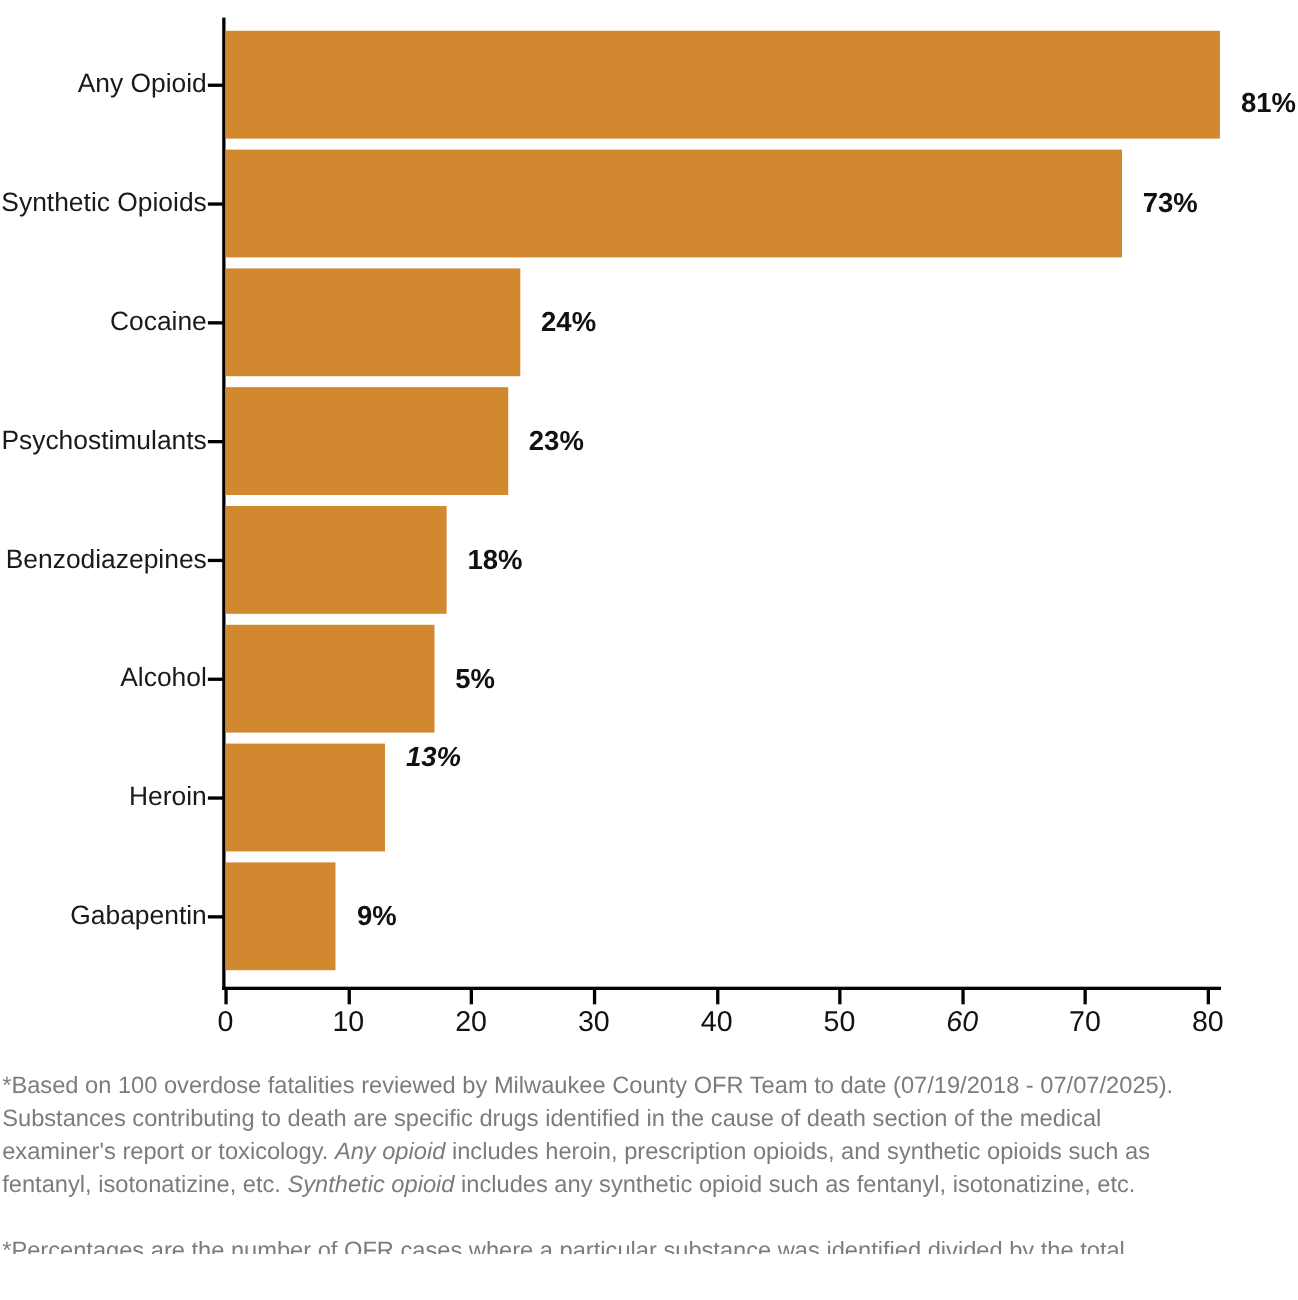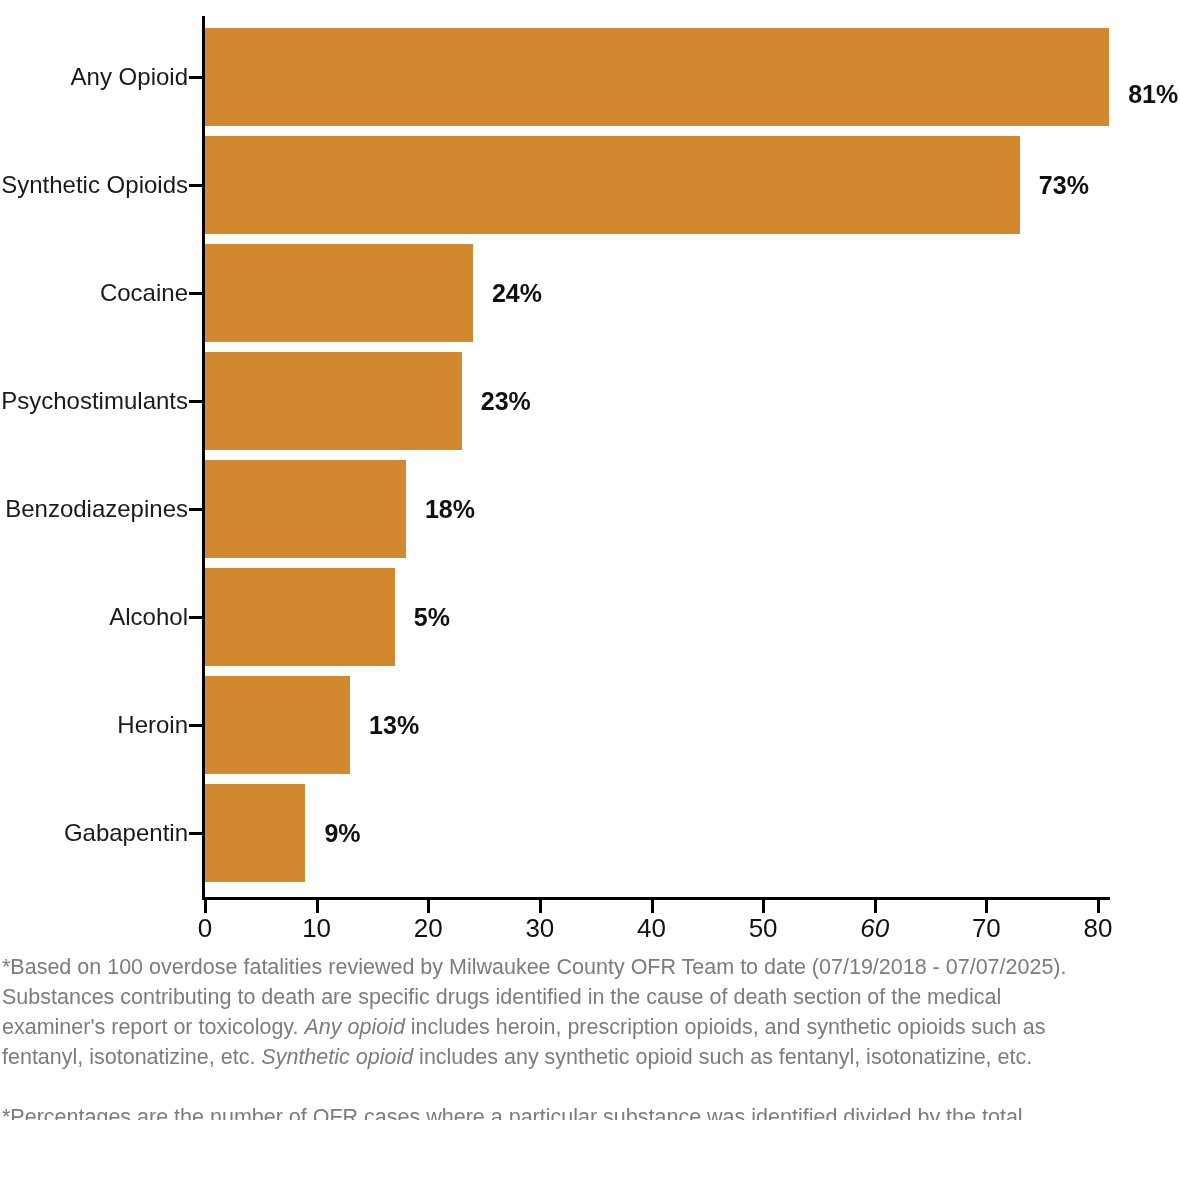--- a/index.html
+++ b/index.html
@@ -99,21 +99,21 @@
     text-align: center;
     transform: translateX(-50%);
     white-space: nowrap;
     line-height: 1;
   }
 
   
   #footnotes {
     position: absolute;
     left: 0;
-    top: 952px;
+    top: 972px;
     width: 1180px;
   }
   .footnote {
     font-size: 21.5px;
     color: #7c7c7c;
     line-height: 30px;
     margin: 0;
     padding: 0 4px 0 2px;
     white-space: pre-wrap;
   }
@@ -143,21 +143,21 @@
         <div class="bar-value" style="left: 1038.86px; top: 173px;">73%</div>
         <div class="bar" style="top: 244px; width: 267.9px; background: rgb(210, 136, 47);"></div>
         <div class="bar-value" style="left: 491.9px; top: 281px;">24%</div>
         <div class="bar" style="top: 352px; width: 256.738px; background: rgb(210, 136, 47);"></div>
         <div class="bar-value" style="left: 480.738px; top: 389px;">23%</div>
         <div class="bar" style="top: 460px; width: 200.925px; background: rgb(210, 136, 47);"></div>
         <div class="bar-value" style="left: 424.925px; top: 497px;">18%</div>
         <div class="bar" style="top: 568px; width: 189.762px; background: rgb(210, 136, 47);"></div>
         <div class="bar-value" style="left: 413.762px; top: 605px;">5%</div>
         <div class="bar" style="top: 676px; width: 145.112px; background: rgb(210, 136, 47);"></div>
-        <div class="bar-value" style="left: 369.112px; top: 713px;">13%</div>
+        <div class="bar-value" style="left: 369.112px; top: 676px; font-style: italic;">13%</div>
         <div class="bar" style="top: 784px; width: 100.462px; background: rgb(210, 136, 47);"></div>
         <div class="bar-value" style="left: 324.462px; top: 821px;">9%</div>
       </div>
     <div id="yaxis-layer">
         <div class="y-tick" style="top: 76px;"></div>
         <div class="y-label" style="top: 65px;">Any Opioid</div>
         <div class="y-tick" style="top: 184px;"></div>
         <div class="y-label" style="top: 173px;">Synthetic Opioids</div>
         <div class="y-tick" style="top: 292px;"></div>
         <div class="y-label" style="top: 281px;">Cocaine</div>

